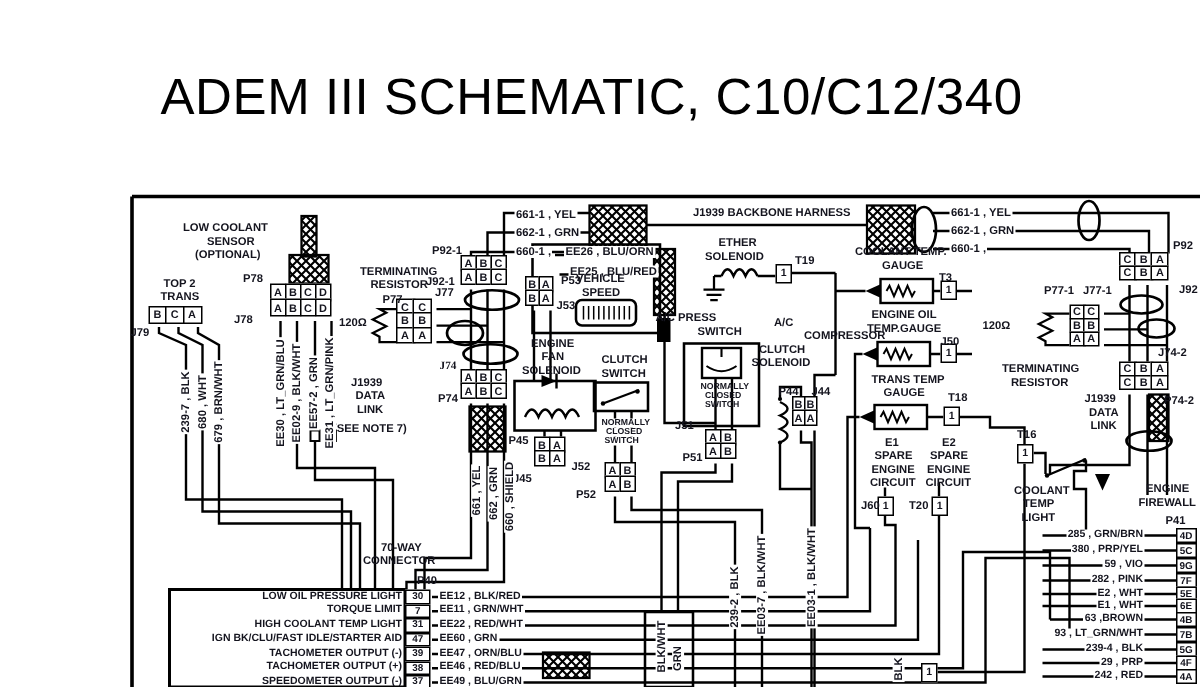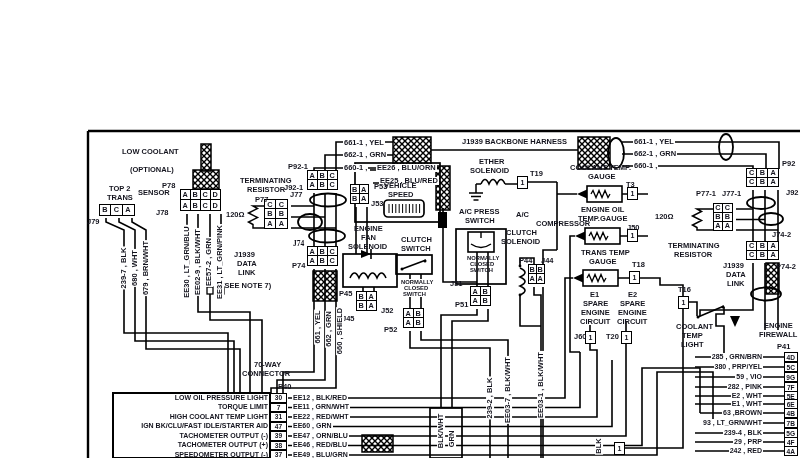--- a/index.html
+++ b/index.html
@@ -20,20 +20,21 @@
   .iosig{position:absolute;font-size:7px;font-weight:700;white-space:nowrap;z-index:4;}
   .pcell{position:absolute;border:1.5px solid #000;background:#fff;font-size:6.6px;font-weight:700;
          display:flex;align-items:center;justify-content:center;box-sizing:border-box;z-index:3;}
   .wlbl{position:absolute;font-size:7px;font-weight:700;white-space:nowrap;background:#fff;padding:0 1px;z-index:4;}
   .p41w{position:absolute;font-size:7px;font-weight:700;white-space:nowrap;background:#fff;padding:0 1px;z-index:4;}
 </style>
 </head>
 <body>
 
 <div id="stage">
+  <div class="title">ADEM III SCHEMATIC, C10/C12/340</div>
 
   <svg id="wires" width="800" height="458" viewBox="0 0 800 458">
     <defs>
       <pattern id="hx" width="6" height="6" patternUnits="userSpaceOnUse">
         <path d="M0,0 L6,6 M6,0 L0,6" stroke="#000" stroke-width="1.4"></path>
       </pattern>
     </defs>
 
     <path d="M88 131 H800 M88 131 V458" stroke="#000" stroke-width="2.4" fill="none"></path>
 
@@ -156,21 +157,21 @@
 
     <rect x="184" y="287" width="6" height="7" fill="#fff" stroke="#000" stroke-width="1.3"></rect>
     <rect x="195" y="287" width="6" height="7" fill="#fff" stroke="#000" stroke-width="1.3"></rect>
     <rect x="207" y="287" width="6" height="7" fill="#fff" stroke="#000" stroke-width="1.3"></rect>
     <rect x="218" y="287" width="6" height="7" fill="#fff" stroke="#000" stroke-width="1.3"></rect>
 
     <circle cx="520" cy="266" r="1.4" fill="#000"></circle>
       <circle cx="520" cy="295" r="1.4" fill="#000"></circle>
   </svg>
 <div class="lbl" style="left: 122px; top: 148px;">LOW COOLANT</div>
-    <div class="lbl" style="left: 138px; top: 157px; margin-top: 32px;">SENSOR</div>
+    <div class="lbl" style="left: 138px; top: 157px;">SENSOR</div>
     <div class="lbl" style="left: 130px; top: 166px;">(OPTIONAL)</div>
     <div class="lbl" style="left: 109px; top: 185px;">TOP 2</div>
     <div class="lbl" style="left: 107px; top: 194px;">TRANS</div>
     <div class="lbl" style="left: 162px; top: 182px; text-align: right;">P78</div>
     <div class="lbl" style="left: 156px; top: 209px;">J78</div>
     <div class="lbl" style="left: 87px; top: 218px;">J79</div>
     <div class="lbl" style="left: 240px; top: 177px;">TERMINATING</div>
     <div class="lbl" style="left: 247px; top: 186px;">RESISTOR</div>
     <div class="lbl" style="left: 255px; top: 196px;">P77</div>
     <div class="lbl" style="left: 290px; top: 191px;">J77</div>
@@ -196,21 +197,21 @@
     <div class="lbl" style="left: 462px; top: 138px;">J1939 BACKBONE HARNESS</div>
     <div class="lbl wbg" style="left: 376px; top: 164px;">EE26 , BLU/ORN</div>
     <div class="lbl wbg" style="left: 379px; top: 177px;">EE25 , BLU/RED</div>
     <div class="lbl" style="left: 374px; top: 183px;">P53</div>
     <div class="lbl" style="left: 371px; top: 200px;">J53</div>
     <div class="lbl" style="left: 384px; top: 182px;">VEHICLE</div>
     <div class="lbl" style="left: 388px; top: 191px;">SPEED</div>
     <div class="lbl" style="left: 479px; top: 158px;">ETHER</div>
     <div class="lbl" style="left: 470px; top: 167px;">SOLENOID</div>
     <div class="lbl" style="left: 530px; top: 170px;">T19</div>
-    <div class="lbl" style="left: 459px; top: 208px;">A/C PRESS</div>
+    <div class="lbl" style="left: 437px; top: 208px;">A/C PRESS</div>
     <div class="lbl" style="left: 465px; top: 217px;">SWITCH</div>
     <div class="lbl" style="left: 516px; top: 211px;">A/C</div>
     <div class="lbl" style="left: 496px; top: 220px; margin-left: 40px;">COMPRESSOR</div>
     <div class="lbl" style="left: 506px; top: 229px;">CLUTCH</div>
     <div class="lbl" style="left: 501px; top: 238px;">SOLENOID</div>
     <div class="lbl s" style="left: 467px; top: 255px;">NORMALLY</div>
     <div class="lbl s" style="left: 470px; top: 261px;">CLOSED</div>
     <div class="lbl s" style="left: 470px; top: 267px;">SWITCH</div>
     <div class="lbl" style="left: 450px; top: 280px;">J51</div>
     <div class="lbl" style="left: 455px; top: 301px;">P51</div>

